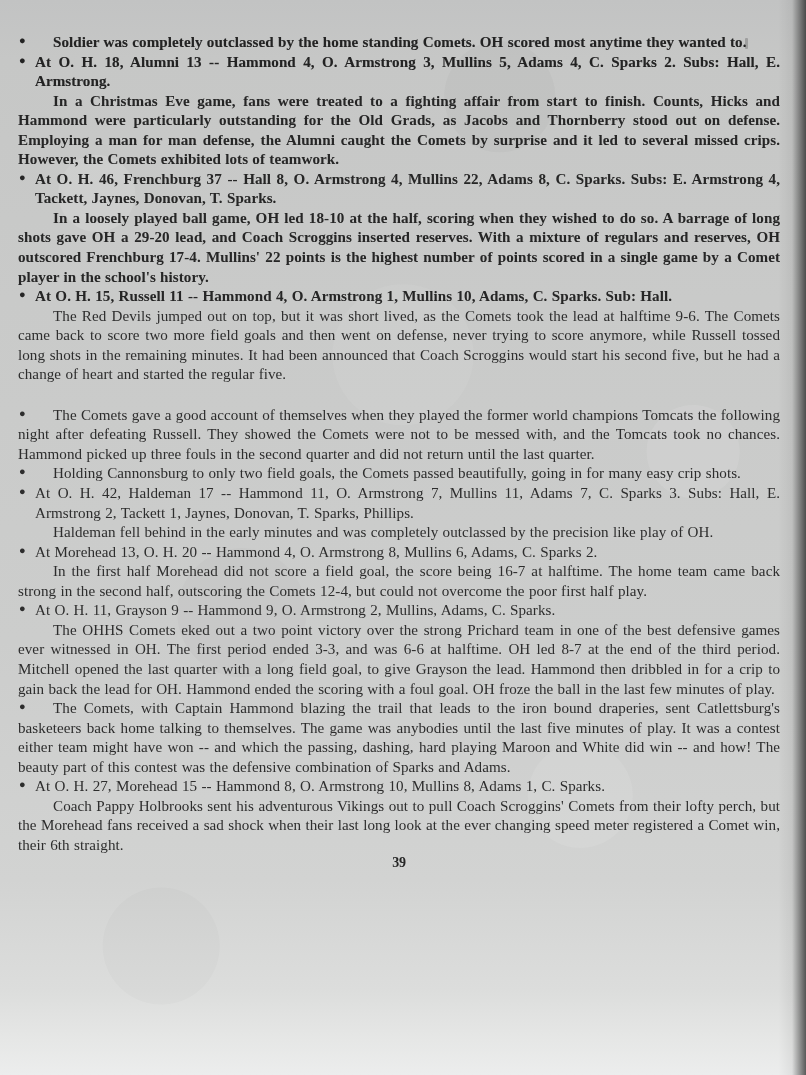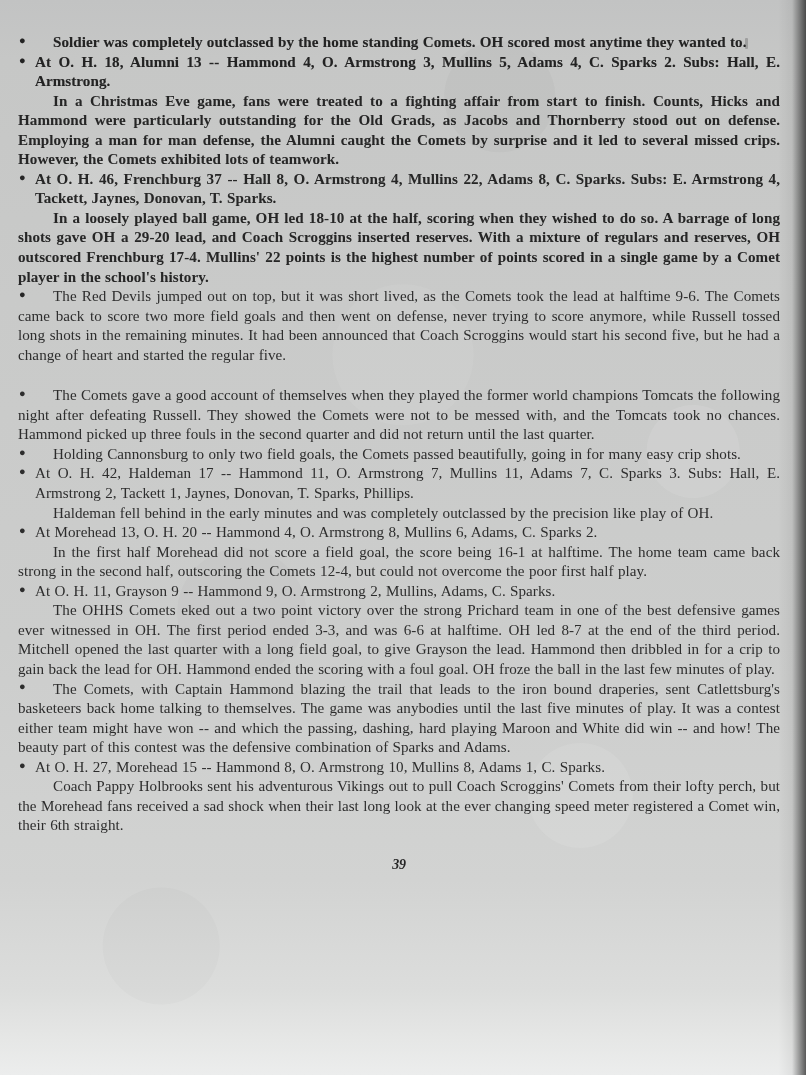--- a/index.html
+++ b/index.html
@@ -93,23 +93,22 @@
     font-weight: 700;
     -webkit-text-stroke: 0.06px rgba(25,25,25,0.35);
     filter: blur(0.1px);
   }
   .ink-light { color: #2d2d2d; }
 
   
   .gap { height: 21px; }
 
   .pageno {
-    margin-top: 21px;
+    margin-top: 0;
     text-align: center;
-    font-style: italic;
     font-weight: bold;
     font-size: 14px;
     color: #262626;
     letter-spacing: -0.3px;
   }
   
   #stray-mark {
     position: absolute;
     left: 745px;
     top: 38px;
@@ -125,31 +124,31 @@
 <div id="page">
   <div id="grain"></div>
 
   <div id="column">
       <p class="blk game ink-heavy"><span class="bullet">●</span></p>
       <p class="blk narr ink-heavy">Soldier was completely outclassed by the home standing Comets.  OH scored most anytime they wanted to.</p>
       <p class="blk game ink-heavy"><span class="bullet">●</span><span class="txt">At O. H. 18, Alumni 13 -- Hammond 4, O. Armstrong 3, Mullins 5, Adams 4, C. Sparks 2. Subs: Hall, E. Armstrong.</span></p>
       <p class="blk narr ink-mid">In a Christmas Eve game, fans were treated to a fighting affair from start to finish.  Counts, Hicks and Hammond were particularly outstanding for the Old Grads, as Jacobs and Thornberry stood out on defense.  Employing a man for man defense, the Alumni caught the Comets by surprise and it led to several missed crips.  However, the Comets exhibited lots of teamwork.</p>
       <p class="blk game ink-mid"><span class="bullet">●</span><span class="txt">At O. H. 46, Frenchburg 37 -- Hall 8, O. Armstrong 4, Mullins 22, Adams 8, C. Sparks. Subs: E. Armstrong 4, Tackett, Jaynes, Donovan, T. Sparks.</span></p>
       <p class="blk narr ink-mid">In a loosely played ball game, OH led 18-10 at the half, scoring when they wished to do so.  A barrage of long shots gave OH a 29-20 lead, and Coach Scroggins inserted reserves.  With a mixture of regulars and reserves, OH outscored Frenchburg 17-4.  Mullins' 22 points is the highest number of points scored in a single game by a Comet player in the school's history.</p>
-      <p class="blk game ink-mid"><span class="bullet">●</span></p>
+      <p class="blk game ink-mid"><span class="bullet">●</span><span class="txt">At O. H. 15, Russell 11 -- Hammond 4, O. Armstrong 1, Mullins 10, Adams, C. Sparks. Sub: Hall.</span></p>
       <p class="blk narr ink-light">The Red Devils jumped out on top, but it was short lived, as the Comets took the lead at halftime 9-6.  The Comets came back to score two more field goals and then went on defense, never trying to score anymore, while Russell tossed long shots in the remaining minutes.  It had been announced that Coach Scroggins would start his second five, but he had a change of heart and started the regular five.</p>
       <div class="gap"></div>
       <p class="blk game ink-light"><span class="bullet">●</span></p>
       <p class="blk narr ink-light">The Comets gave a good account of themselves when they played the former world champions Tomcats the following night after defeating Russell.  They showed the Comets were not to be messed with, and the Tomcats took no chances.  Hammond picked up three fouls in the second quarter and did not return until the last quarter.</p>
       <p class="blk game ink-light"><span class="bullet">●</span></p>
       <p class="blk narr ink-light">Holding Cannonsburg to only two field goals, the Comets passed beautifully, going in for many easy crip shots.</p>
       <p class="blk game ink-light"><span class="bullet">●</span><span class="txt">At O. H. 42, Haldeman 17 -- Hammond 11, O. Armstrong 7, Mullins 11, Adams 7, C. Sparks 3. Subs: Hall, E. Armstrong 2, Tackett 1, Jaynes, Donovan, T. Sparks, Phillips.</span></p>
       <p class="blk narr ink-light">Haldeman fell behind in the early minutes and was completely outclassed by the precision like play of OH.</p>
       <p class="blk game ink-light"><span class="bullet">●</span><span class="txt">At Morehead 13, O. H. 20 -- Hammond 4, O. Armstrong 8, Mullins 6, Adams, C. Sparks 2.</span></p>
-      <p class="blk narr ink-light">In the first half Morehead did not score a field goal, the score being 16-1 at halftime.  The home team came back strong in the second half, outscoring the Comets 12-4, but could not overcome the poor first half play.</p>
+      <p class="blk narr ink-light">In the first half Morehead did not score a field goal, the score being 16-7 at halftime.  The home team came back strong in the second half, outscoring the Comets 12-4, but could not overcome the poor first half play.</p>
       <p class="blk game ink-light"><span class="bullet">●</span><span class="txt">At O. H. 11, Grayson 9 -- Hammond 9, O. Armstrong 2, Mullins, Adams, C. Sparks.</span></p>
       <p class="blk narr ink-light">The OHHS Comets eked out a two point victory over the strong Prichard team in one of the best defensive games ever witnessed in OH.  The first period ended 3-3, and was 6-6 at halftime.  OH led 8-7 at the end of the third period.  Mitchell opened the last quarter with a long field goal, to give Grayson the lead.  Hammond then dribbled in for a crip to gain back the lead for OH.  Hammond ended the scoring with a foul goal.  OH froze the ball in the last few minutes of play.</p>
       <p class="blk game ink-light"><span class="bullet">●</span></p>
       <p class="blk narr ink-light">The Comets, with Captain Hammond blazing the trail that leads to the iron bound draperies, sent Catlettsburg's basketeers back home talking to themselves.  The game was anybodies until the last five minutes of play.  It was a contest either team might have won -- and which the passing, dashing, hard playing Maroon and White did win -- and how!  The beauty part of this contest was the defensive combination of Sparks and Adams.</p>
       <p class="blk game ink-light"><span class="bullet">●</span><span class="txt">At O. H. 27, Morehead 15 -- Hammond 8, O. Armstrong 10, Mullins 8, Adams 1, C. Sparks.</span></p>
       <p class="blk narr ink-light">Coach Pappy Holbrooks sent his adventurous Vikings out to pull Coach Scroggins' Comets from their lofty perch, but the Morehead fans received a sad shock when their last long look at the ever changing speed meter registered a Comet win, their 6th straight.</p>
       <div class="pageno">39</div>
     </div>
 
   <div id="stray-mark"></div>

